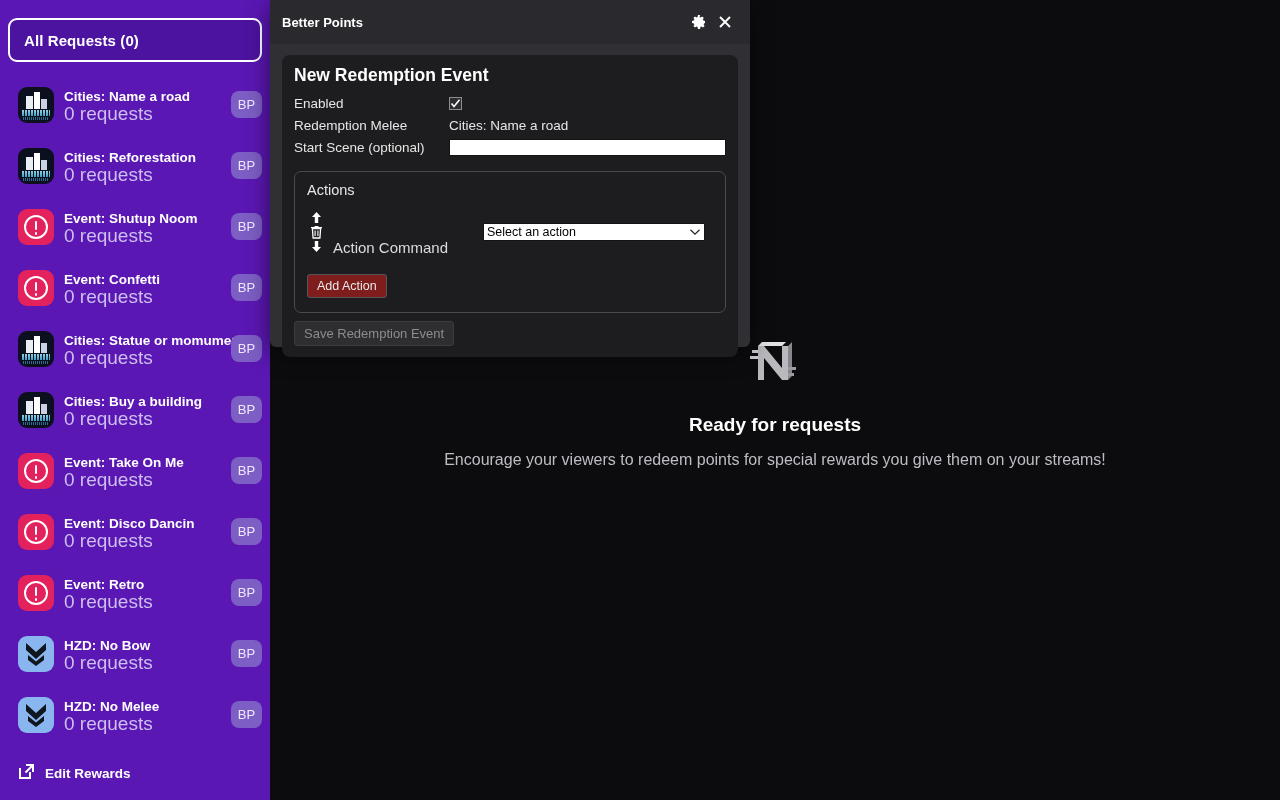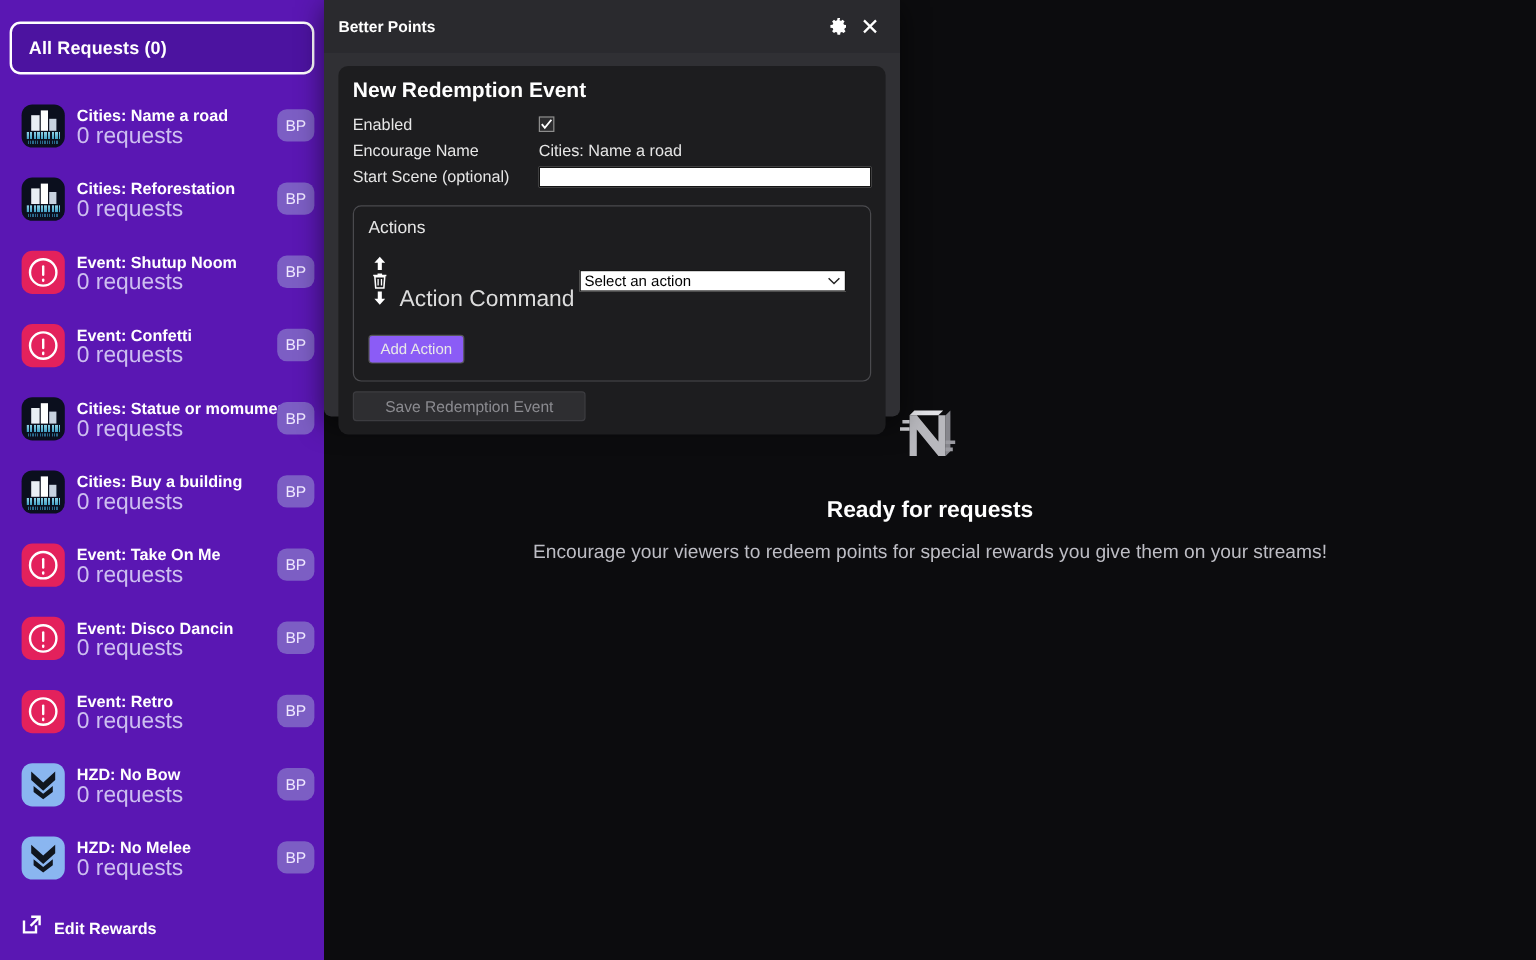--- a/index.html
+++ b/index.html
@@ -192,44 +192,44 @@
     border-radius: 7px;
     padding: 10px 12px 14px 12px;
   }
   #actions-title { color:#e6e6e6; font-size:14.5px; margin-bottom: 9px; }
   .action-row { display:flex; align-items:center; }
   .arrow-stack {
     width: 18px; flex:0 0 18px;
     display:flex; flex-direction:column; align-items:center; gap:1px;
   }
   .arrow-stack .g { cursor:pointer; line-height:0; }
-  .action-name { margin-left: 8px; color:#dcdcdc; font-size:19px; flex:0 0 150px;margin-top:32px; }
+  .action-name { margin-left: 8px; color:#dcdcdc; font-size:15px; flex:0 0 150px;margin-top:32px; }
   .action-select {
     width: 222px; height: 18px;
     background:#ffffff; border:1px solid #141414;
     display:flex; align-items:center;
     padding: 0 3px;
     font-size: 12.5px; color:#000;
     cursor: pointer;
   }
   .action-select .sv { flex:1 1 auto; }
   #add-action-btn {
     margin-top: 18px;
     display:inline-block;
-    background:#8b5cf6; border:1px solid #56565a;
+    background:#7f1d1d; border:1px solid #56565a;
     color:#e8e8e8; font-size:12.5px;
     padding: 4px 9px; border-radius: 3px;
     cursor:pointer;
   }
   #save-btn {
     margin-top: 8px;
     display:inline-block;
     background:#2e2e31; border:1px solid #3c3c40;
     color:#8b8b90; font-size:13px;
-    padding: 4px 26px; border-radius: 3px;
+    padding: 4px 9px; border-radius: 3px;
     cursor: default;
   }
 </style>
 </head>
 <body>
 
 <div id="app">
 
   <div id="sidebar">
 
@@ -445,21 +445,21 @@
         <div class="frow">
           <span class="flabel">Enabled</span>
           <span class="chk">
             <svg width="11" height="11" viewBox="0 0 11 11">
               <path d="M1.5 5.5 L4 8.5 L9.5 1.8" stroke="#fff" stroke-width="1.6" fill="none"></path>
             </svg>
           </span>
         </div>
 
         <div class="frow">
-          <span class="flabel">Encourage Name</span>
+          <span class="flabel">Redemption Melee</span>
           <span class="fval">Cities: Name a road</span>
         </div>
 
         <div class="frow">
           <span class="flabel">Start Scene (optional)</span>
           <input class="text-input" type="text" value="" style="">
         </div>
 
 
         <div id="actions-box">

